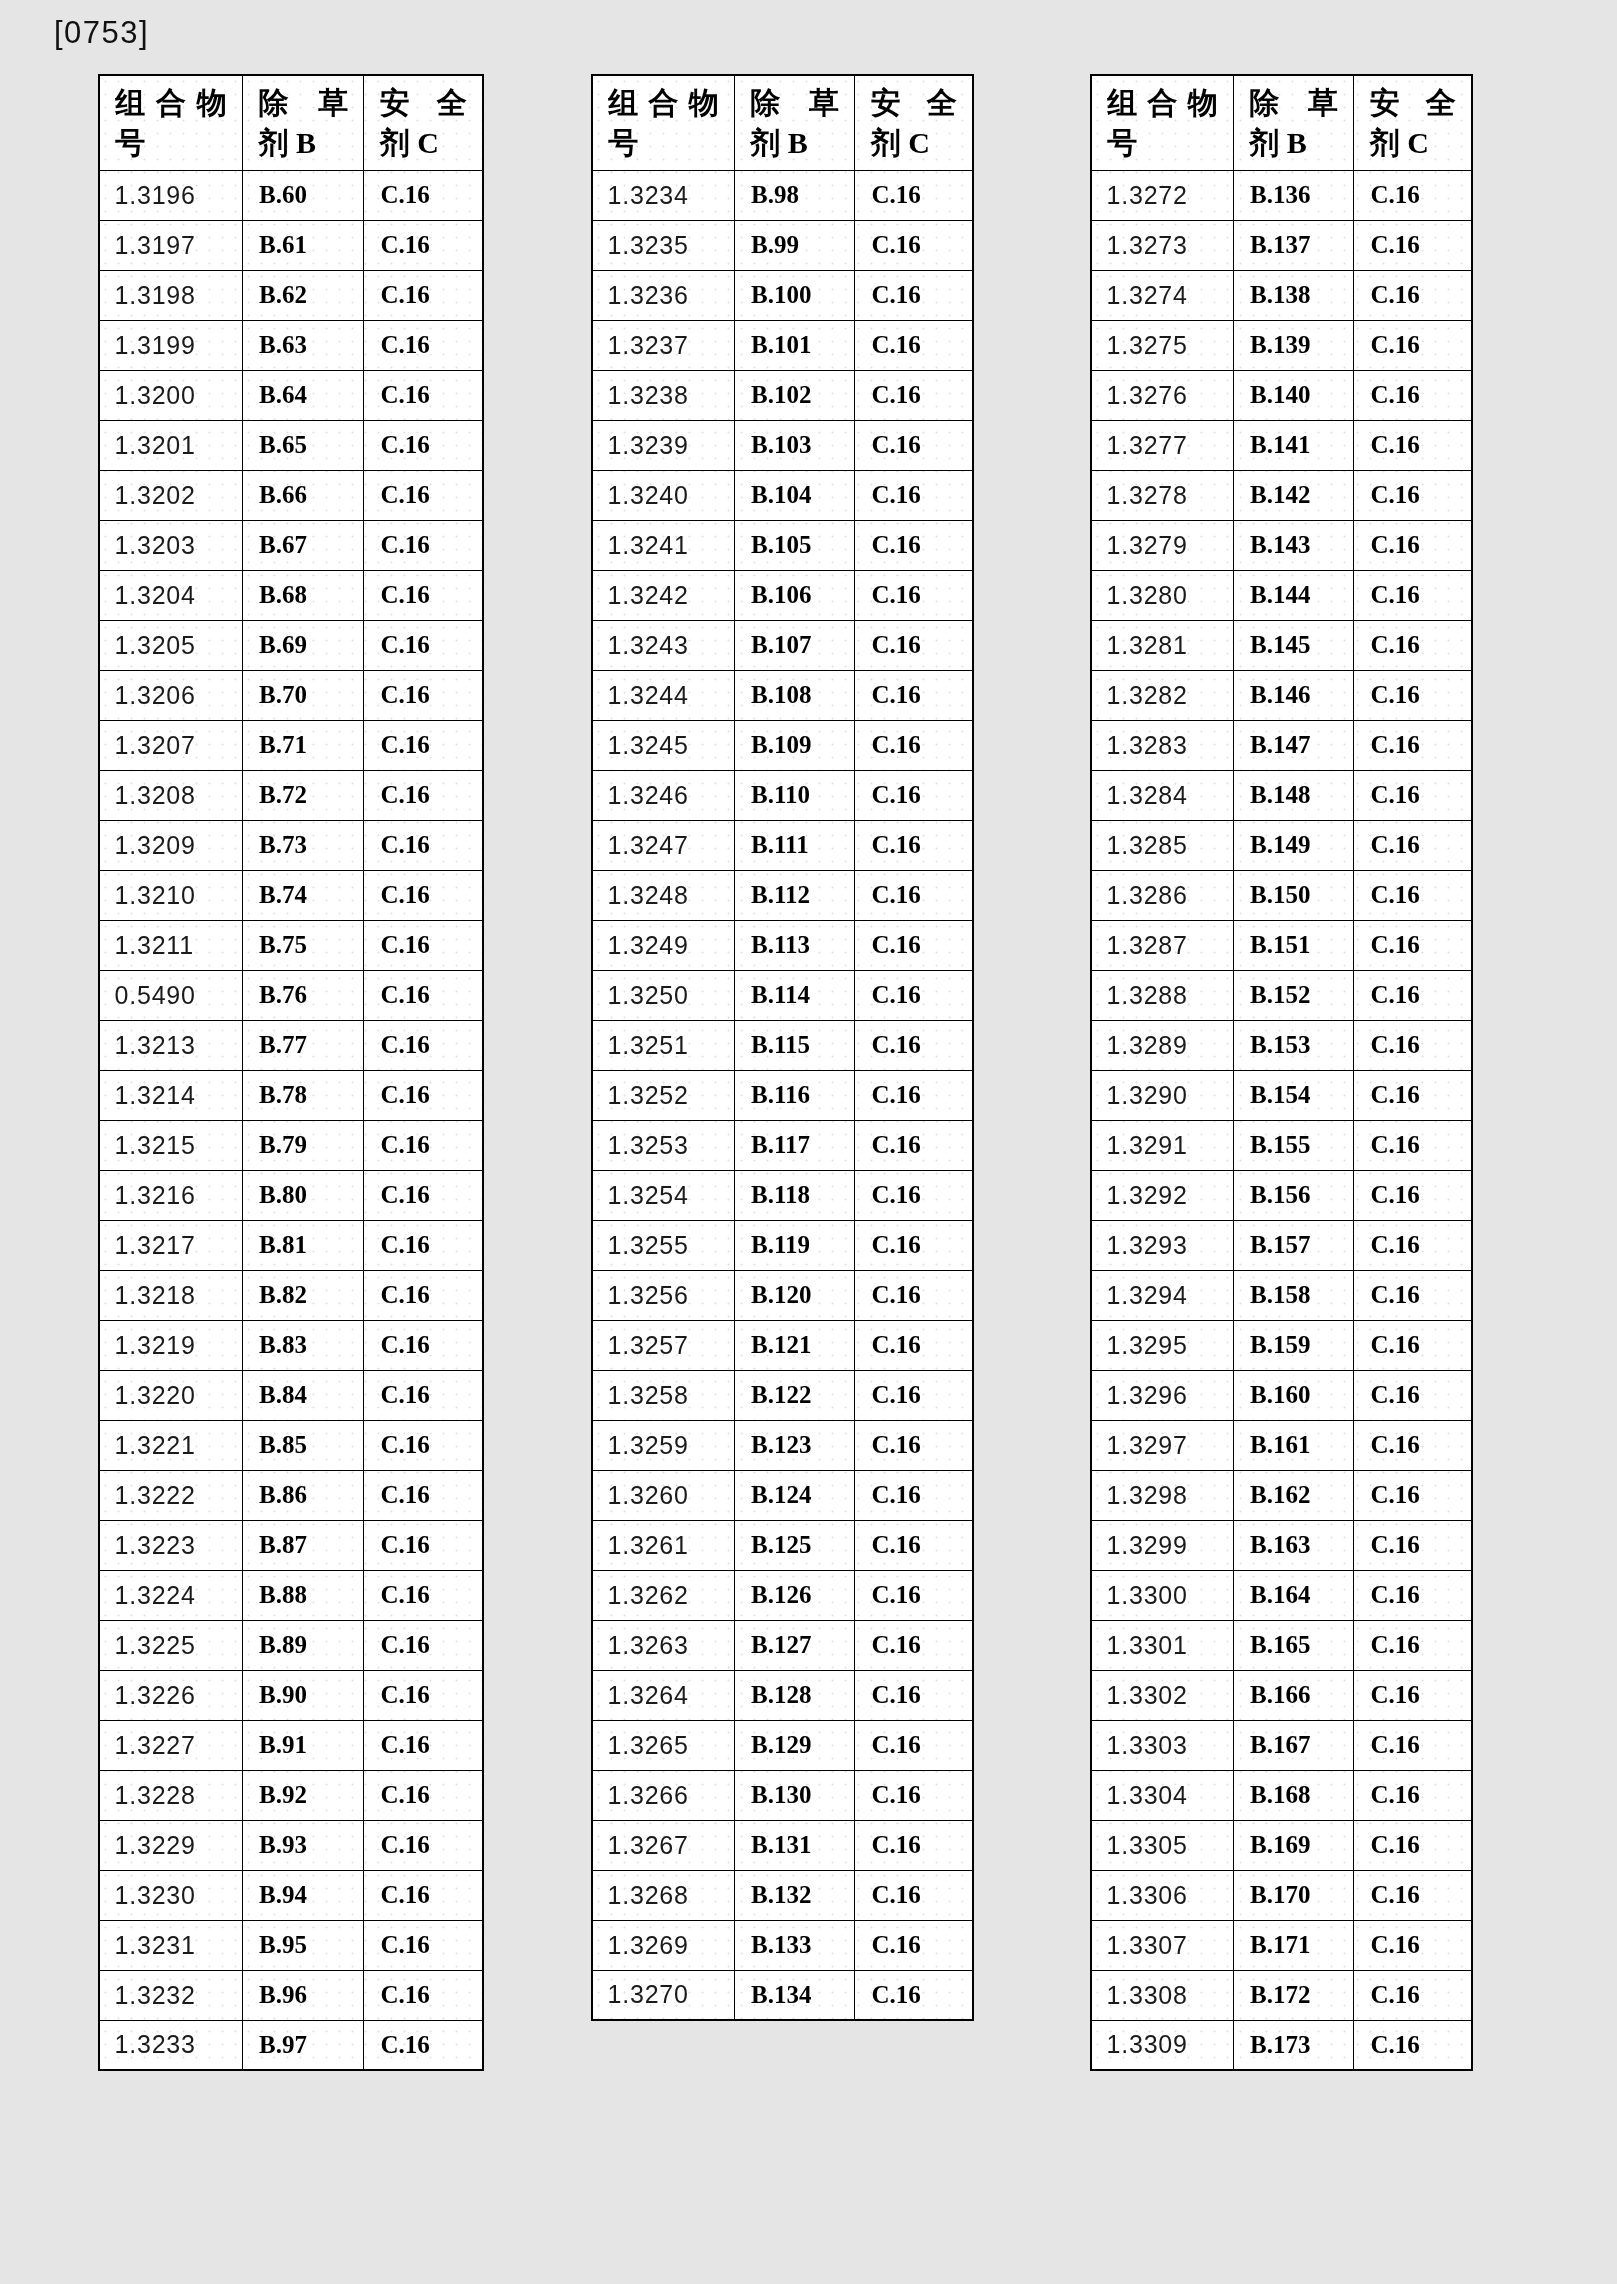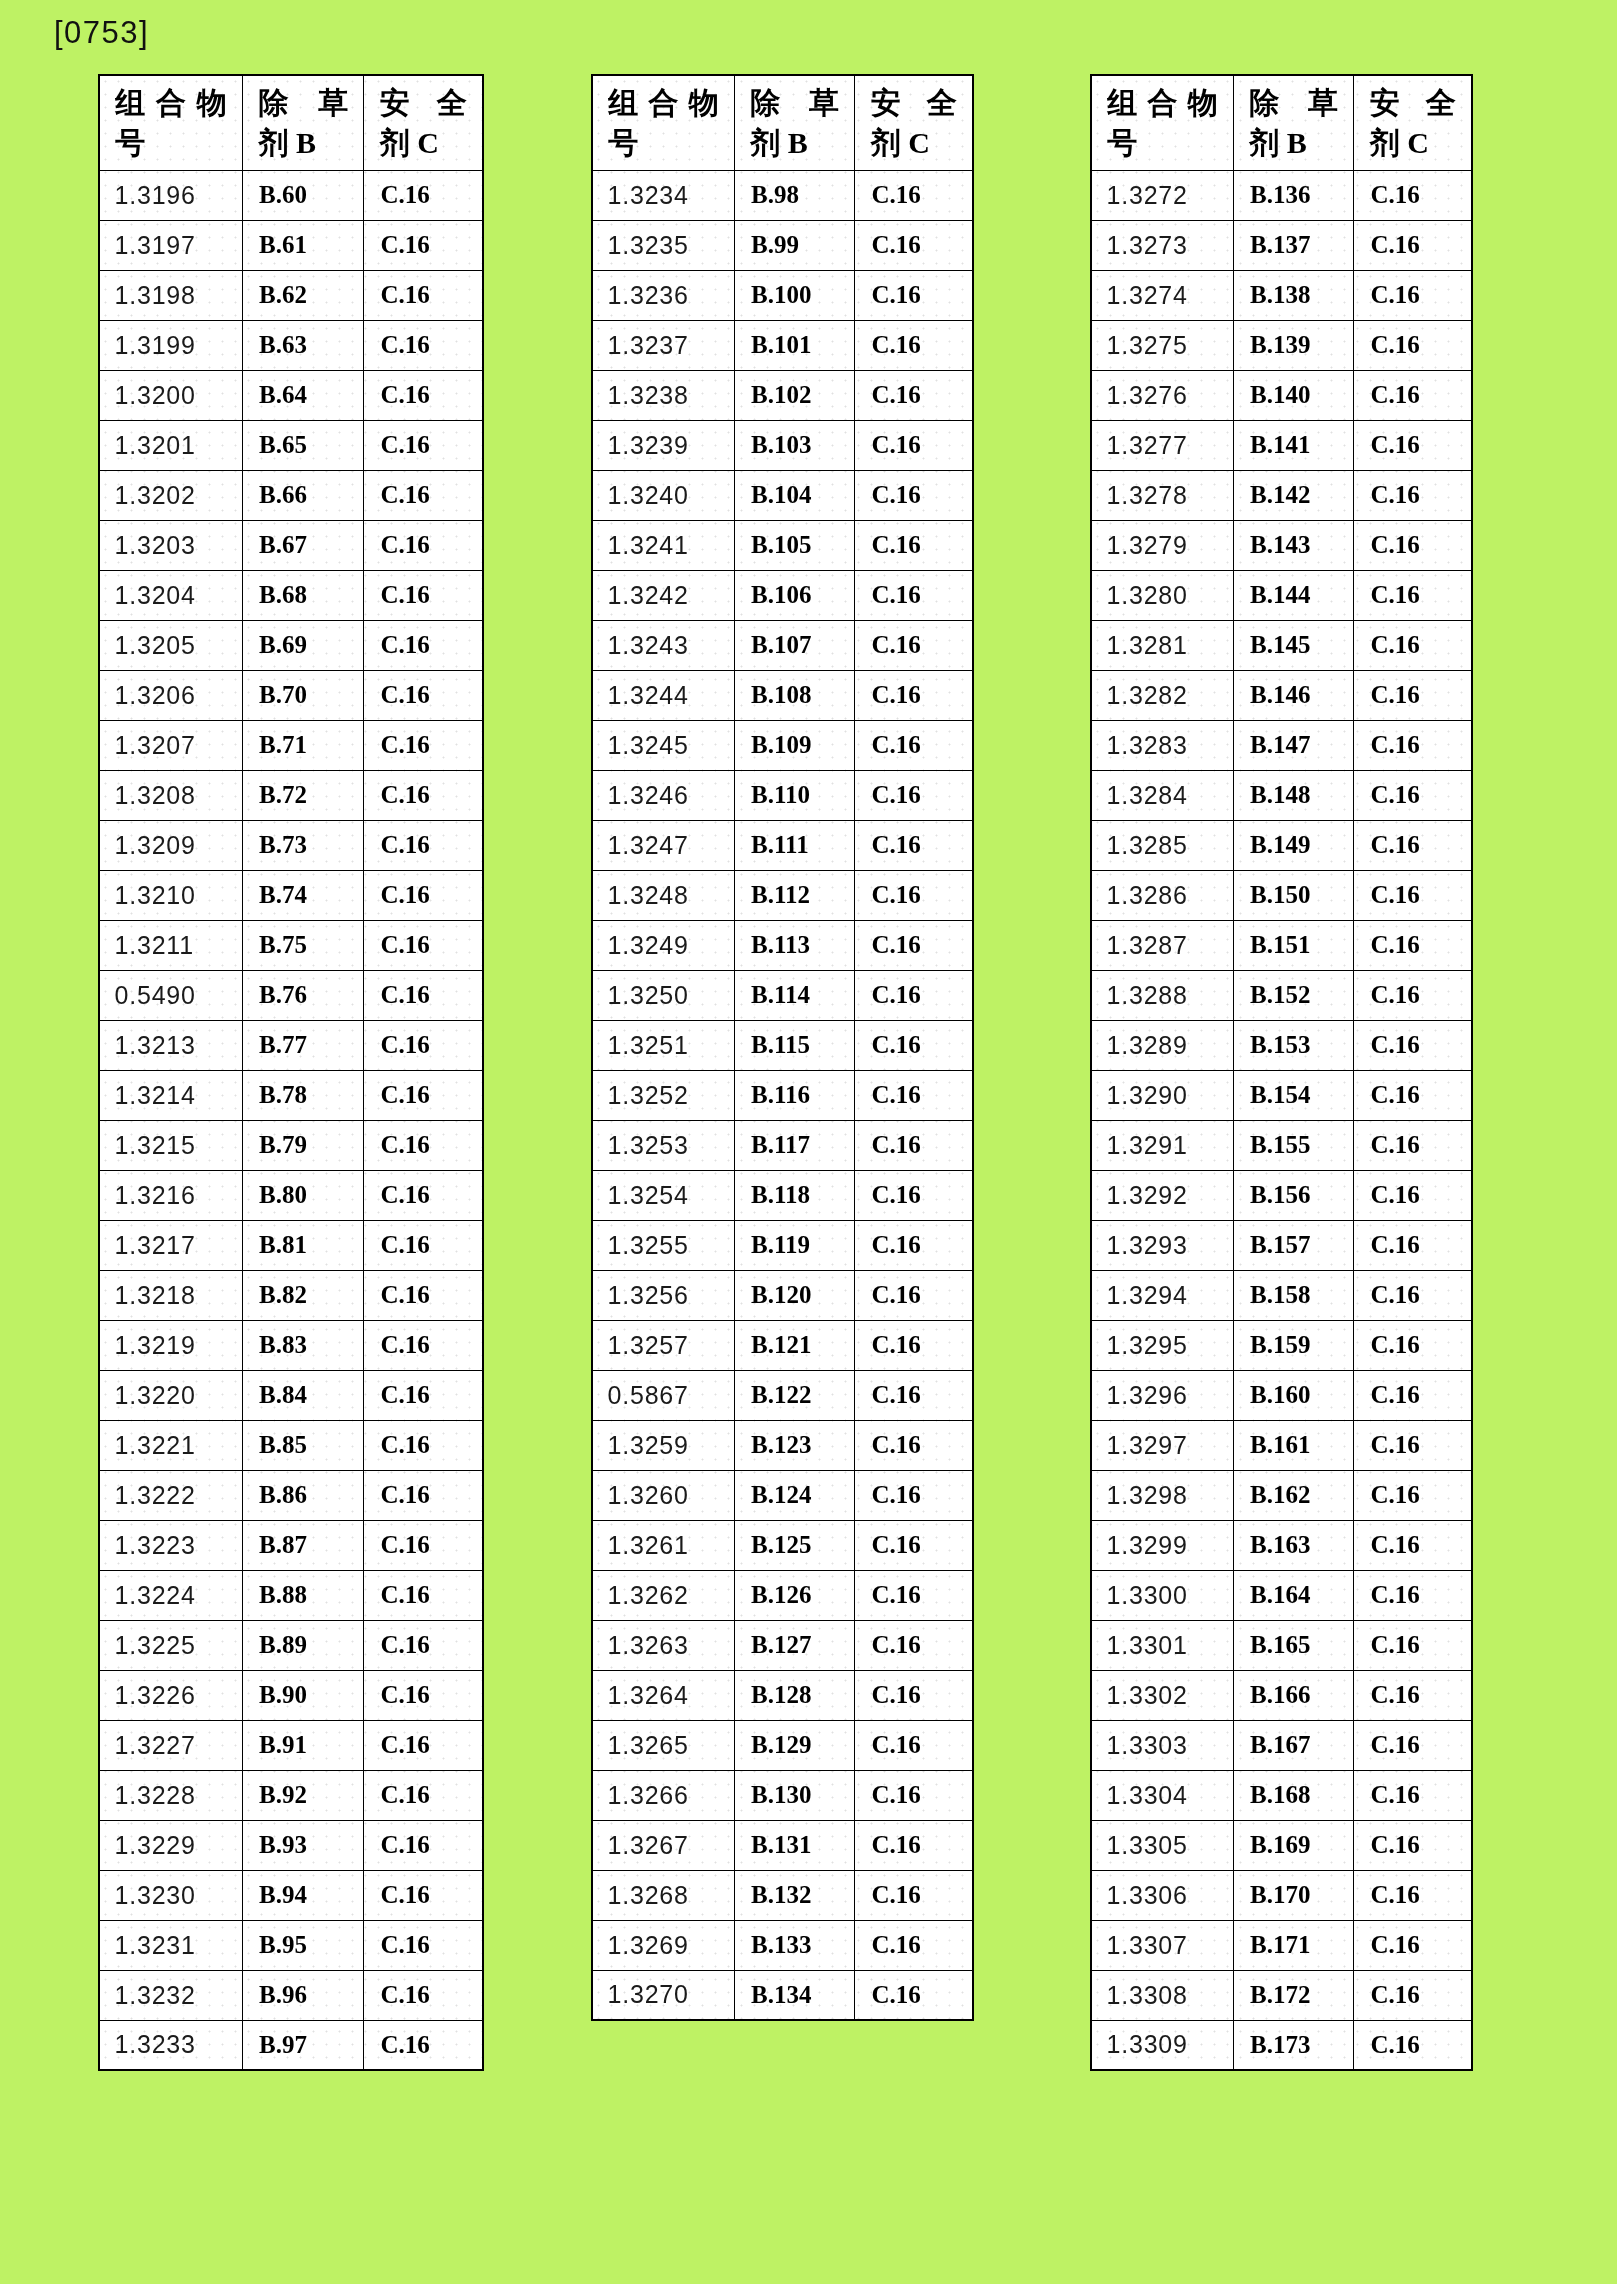--- a/index.html
+++ b/index.html
@@ -1,20 +1,20 @@
 <!DOCTYPE html>
 <html style="font-size:12.2px"><head>
 <meta charset="utf-8">
 <style>
   html, body { margin: 0; padding: 0; background: #ffffff; }
   .page {
     position: relative;
     width: 1617px;
     height: 2284px;
-    background: #bef264;
+    background: #e5e5e5;
     font-family: "Liberation Sans", sans-serif;
     overflow: hidden;
   }
   .para-marker {
     position: absolute;
     left: 54px;
     top: 15.3px;
     font-size: 31px;
     letter-spacing: 1.5px;
     color: #111111;
@@ -434,21 +434,21 @@
         <td class="idcell">1.3256</td>
         <td class="bcell">B.120</td>
         <td class="ccell">C.16</td>
       </tr>
         <tr>
         <td class="idcell">1.3257</td>
         <td class="bcell">B.121</td>
         <td class="ccell">C.16</td>
       </tr>
         <tr>
-        <td class="idcell">0.5867</td>
+        <td class="idcell">1.3258</td>
         <td class="bcell">B.122</td>
         <td class="ccell">C.16</td>
       </tr>
         <tr>
         <td class="idcell">1.3259</td>
         <td class="bcell">B.123</td>
         <td class="ccell">C.16</td>
       </tr>
         <tr>
         <td class="idcell">1.3260</td>

